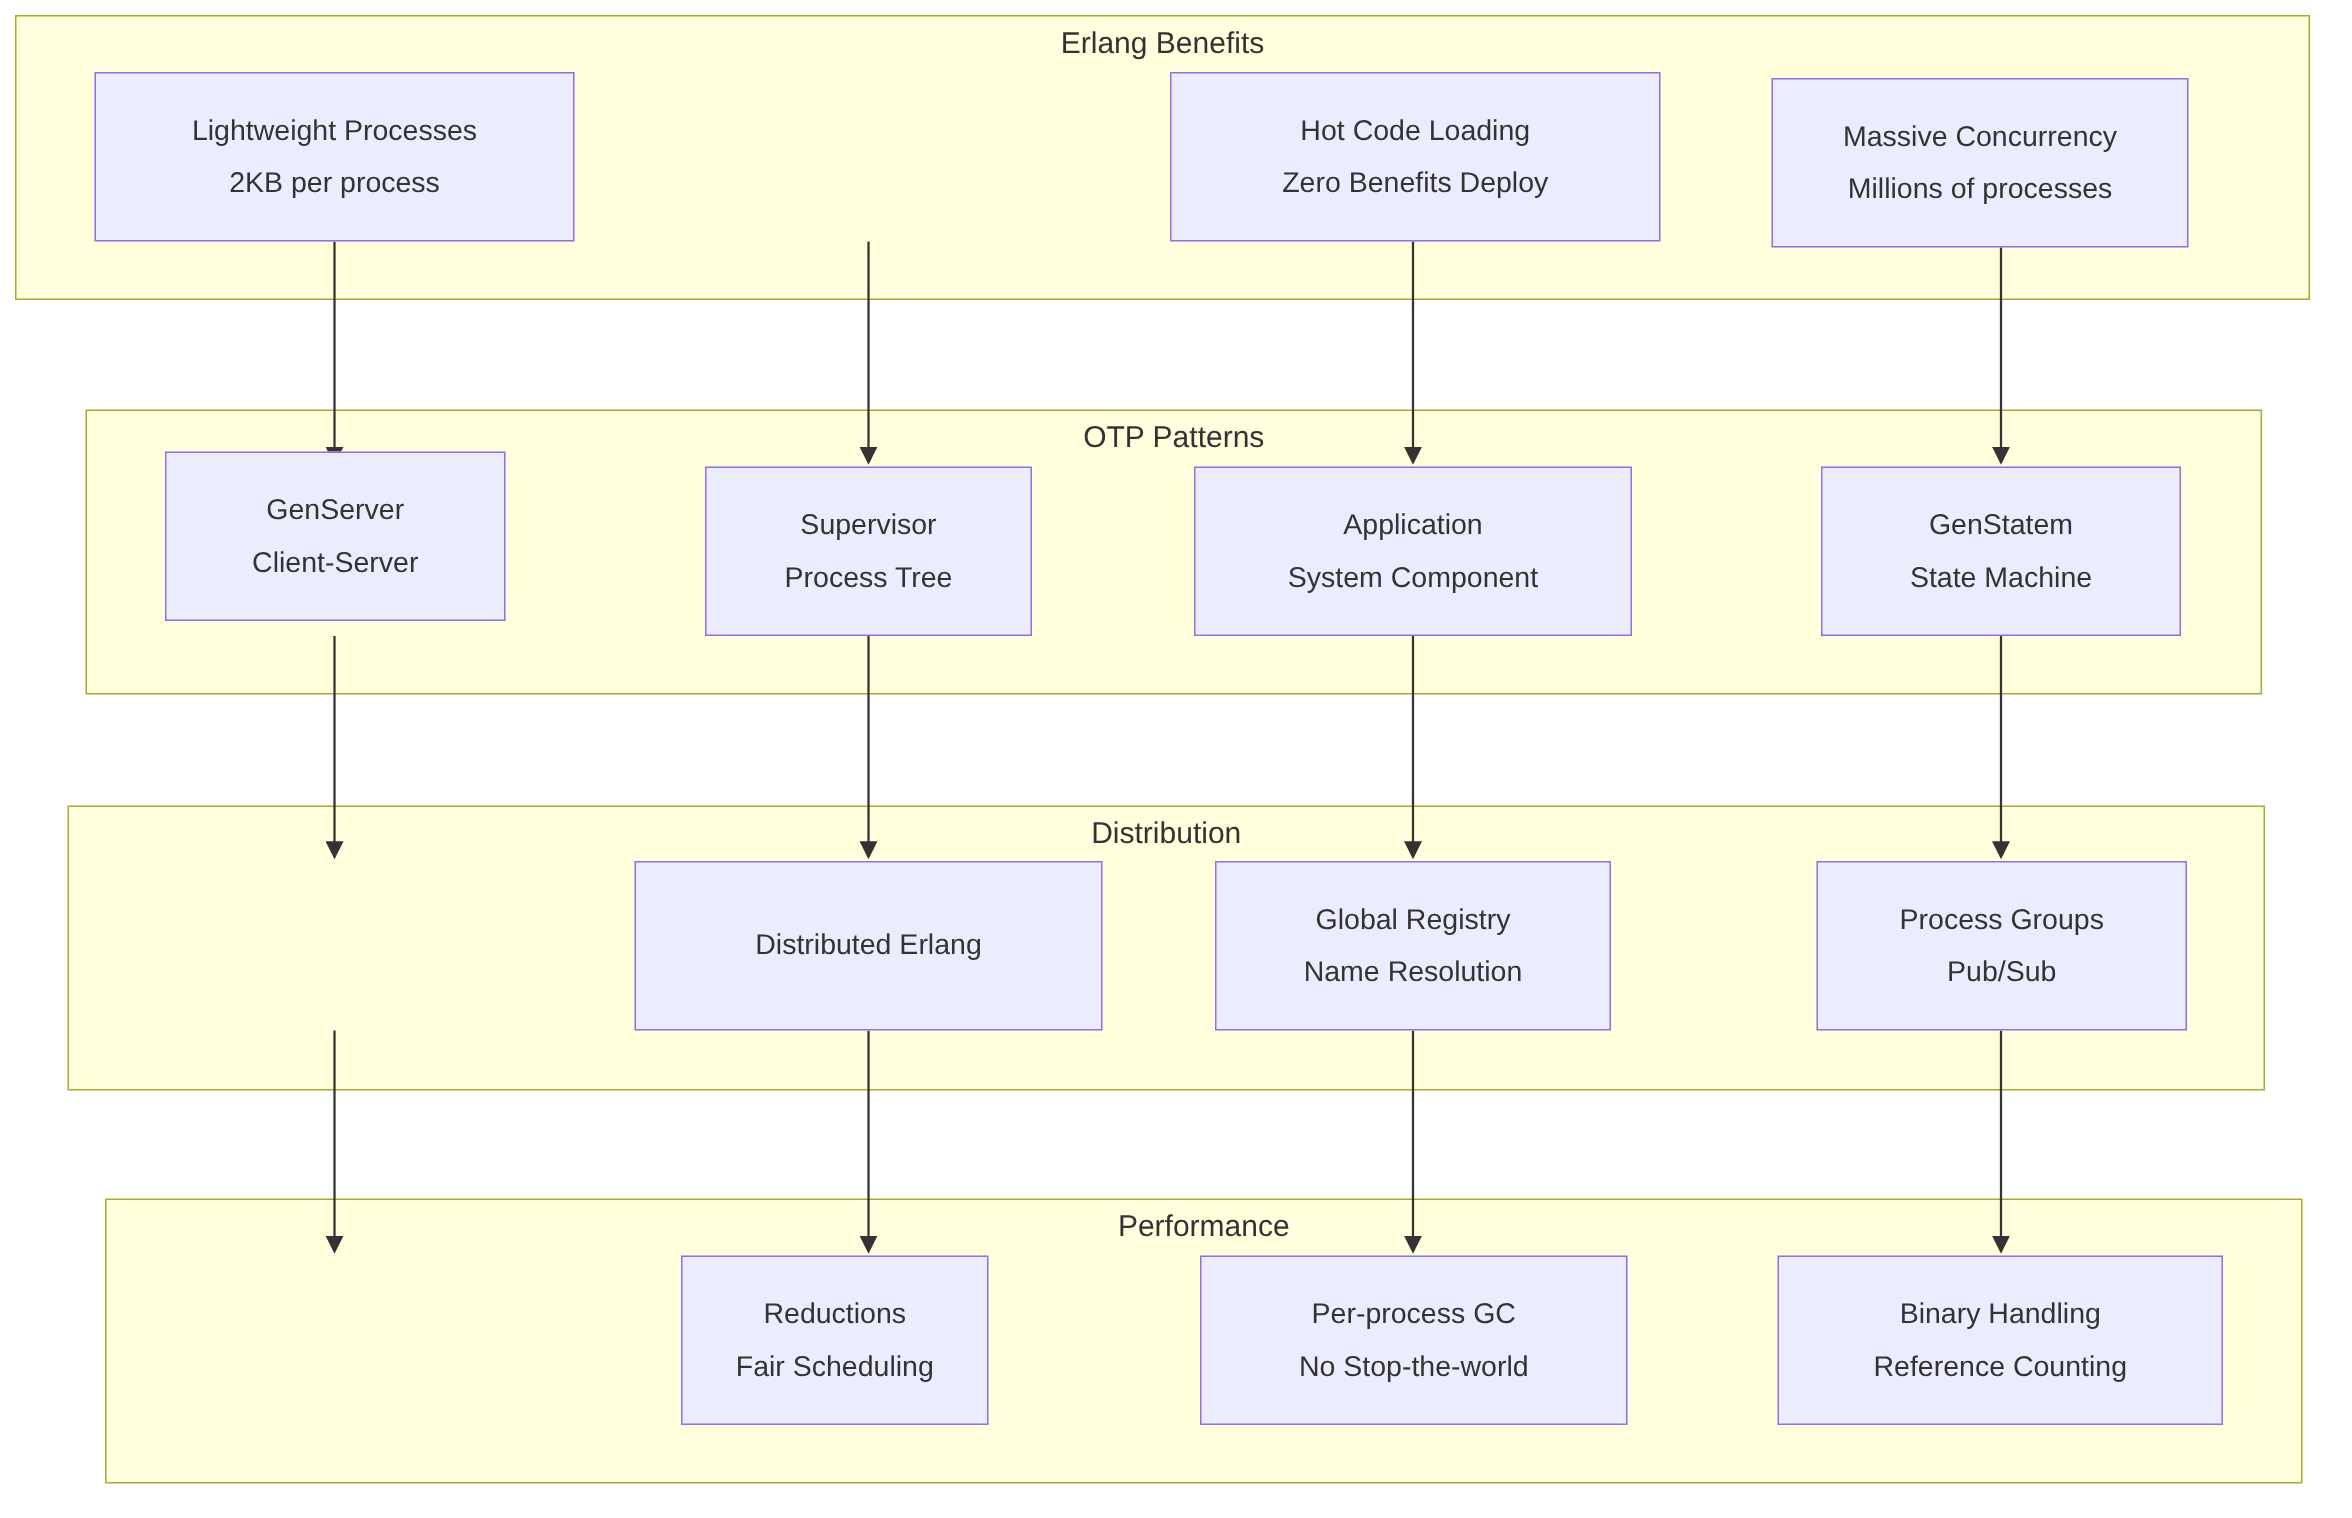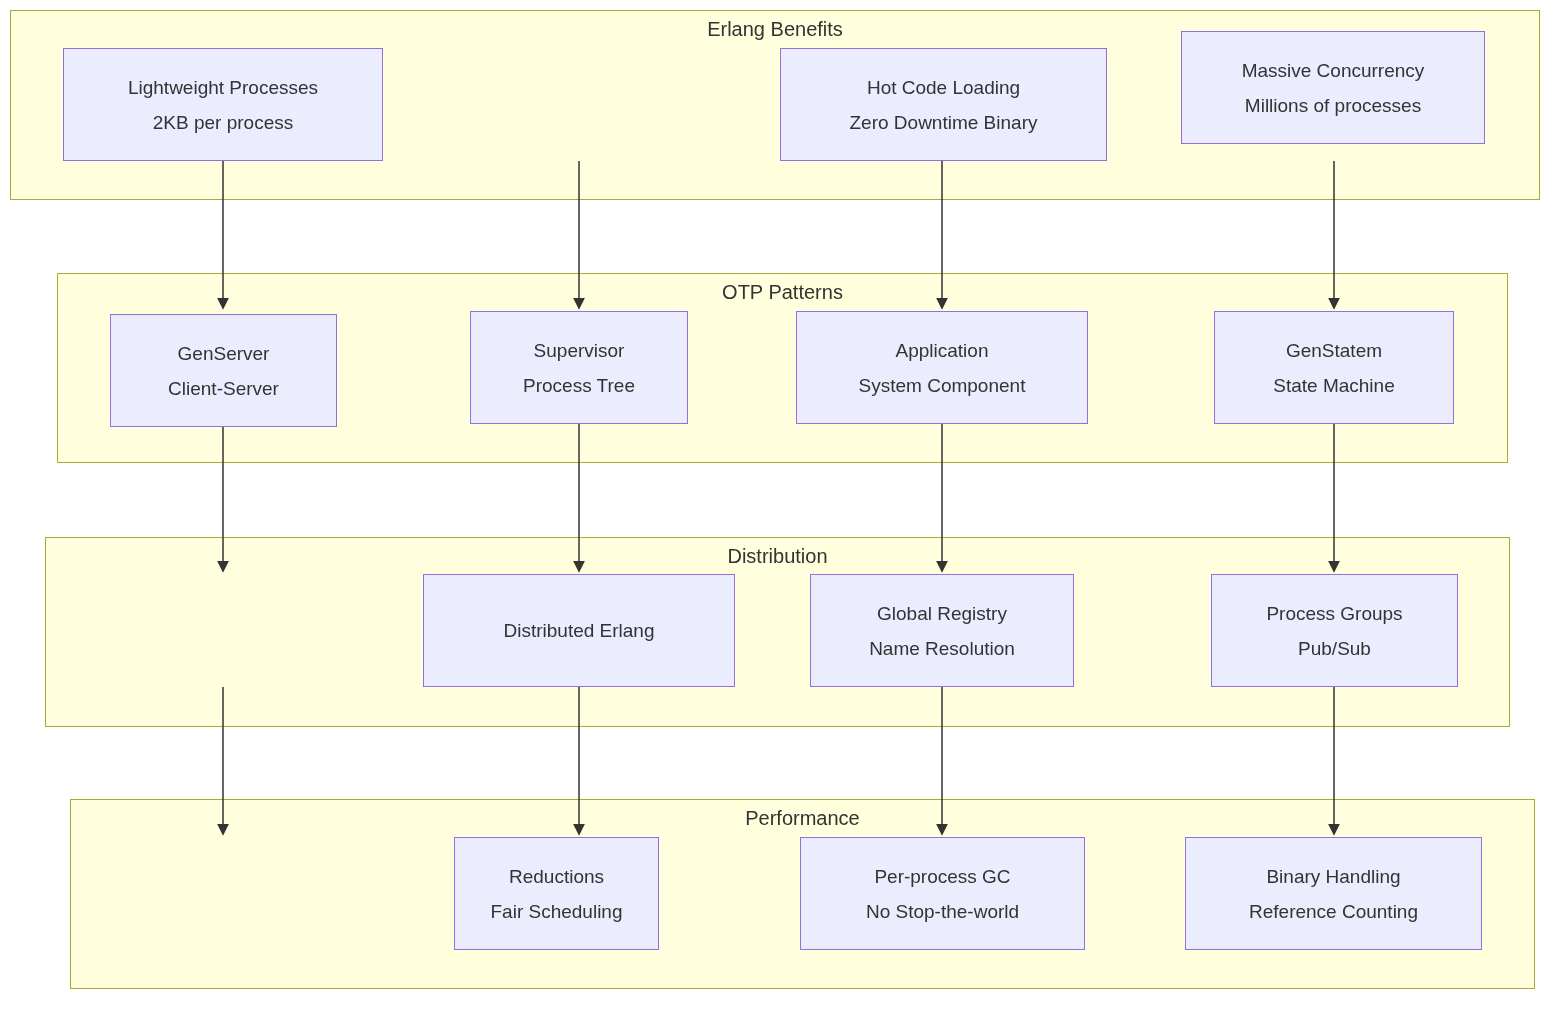--- a/index.html
+++ b/index.html
@@ -100,28 +100,28 @@
     <line x1="942" y1="687" x2="942" y2="834" marker-end="url(#arrowhead)"></line>
     <line x1="1334" y1="687" x2="1334" y2="834" marker-end="url(#arrowhead)"></line>
   </svg>
 
   <div class="node" style="left:63px;top:48px;width:320px">
     <span>Lightweight Processes</span>
     <span>2KB per process</span>
   </div>
   <div class="node" style="left:780px;top:48px;width:327px">
     <span>Hot Code Loading</span>
-    <span>Zero Downtime Binary</span>
+    <span>Zero Benefits Deploy</span>
   </div>
-  <div class="node" style="left:1181px;top:31px;width:304px">
+  <div class="node" style="left:1181px;top:52px;width:278px">
     <span>Massive Concurrency</span>
     <span>Millions of processes</span>
   </div>
 
-  <div class="node" style="left:110px;top:314px;width:227px">
+  <div class="node" style="left:110px;top:301px;width:227px">
     <span>GenServer</span>
     <span>Client-Server</span>
   </div>
   <div class="node" style="left:470px;top:311px;width:218px">
     <span>Supervisor</span>
     <span>Process Tree</span>
   </div>
   <div class="node" style="left:796px;top:311px;width:292px">
     <span>Application</span>
     <span>System Component</span>

